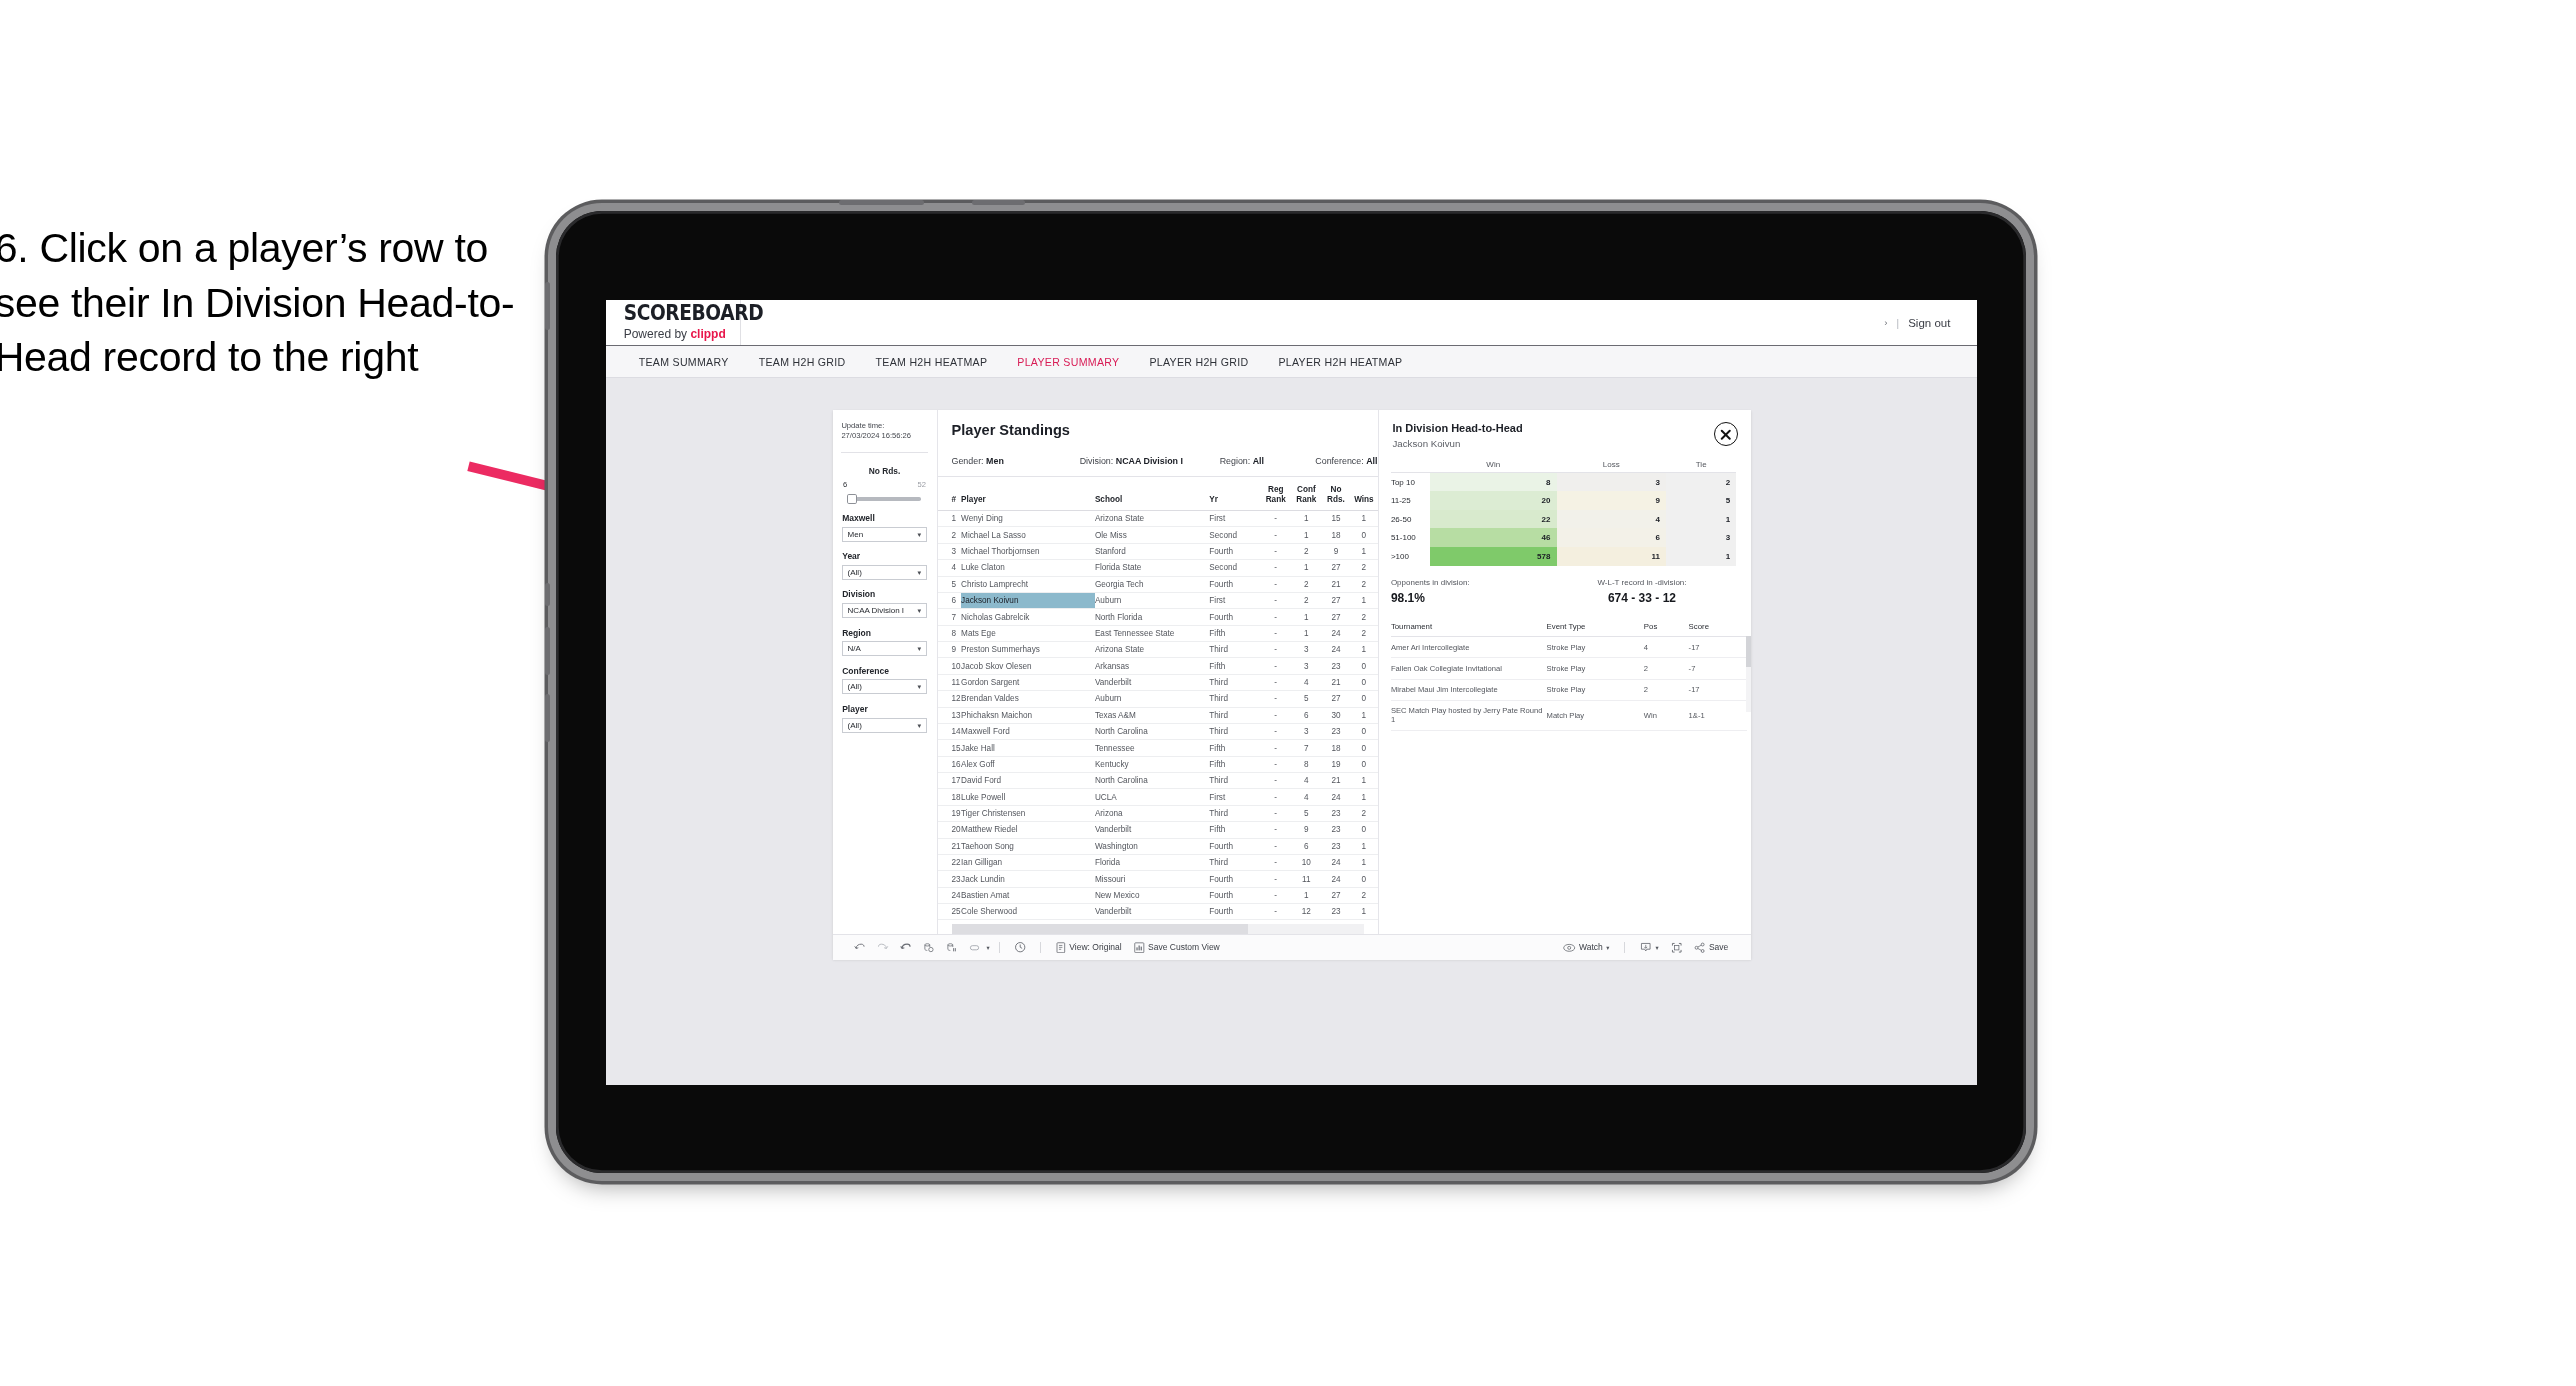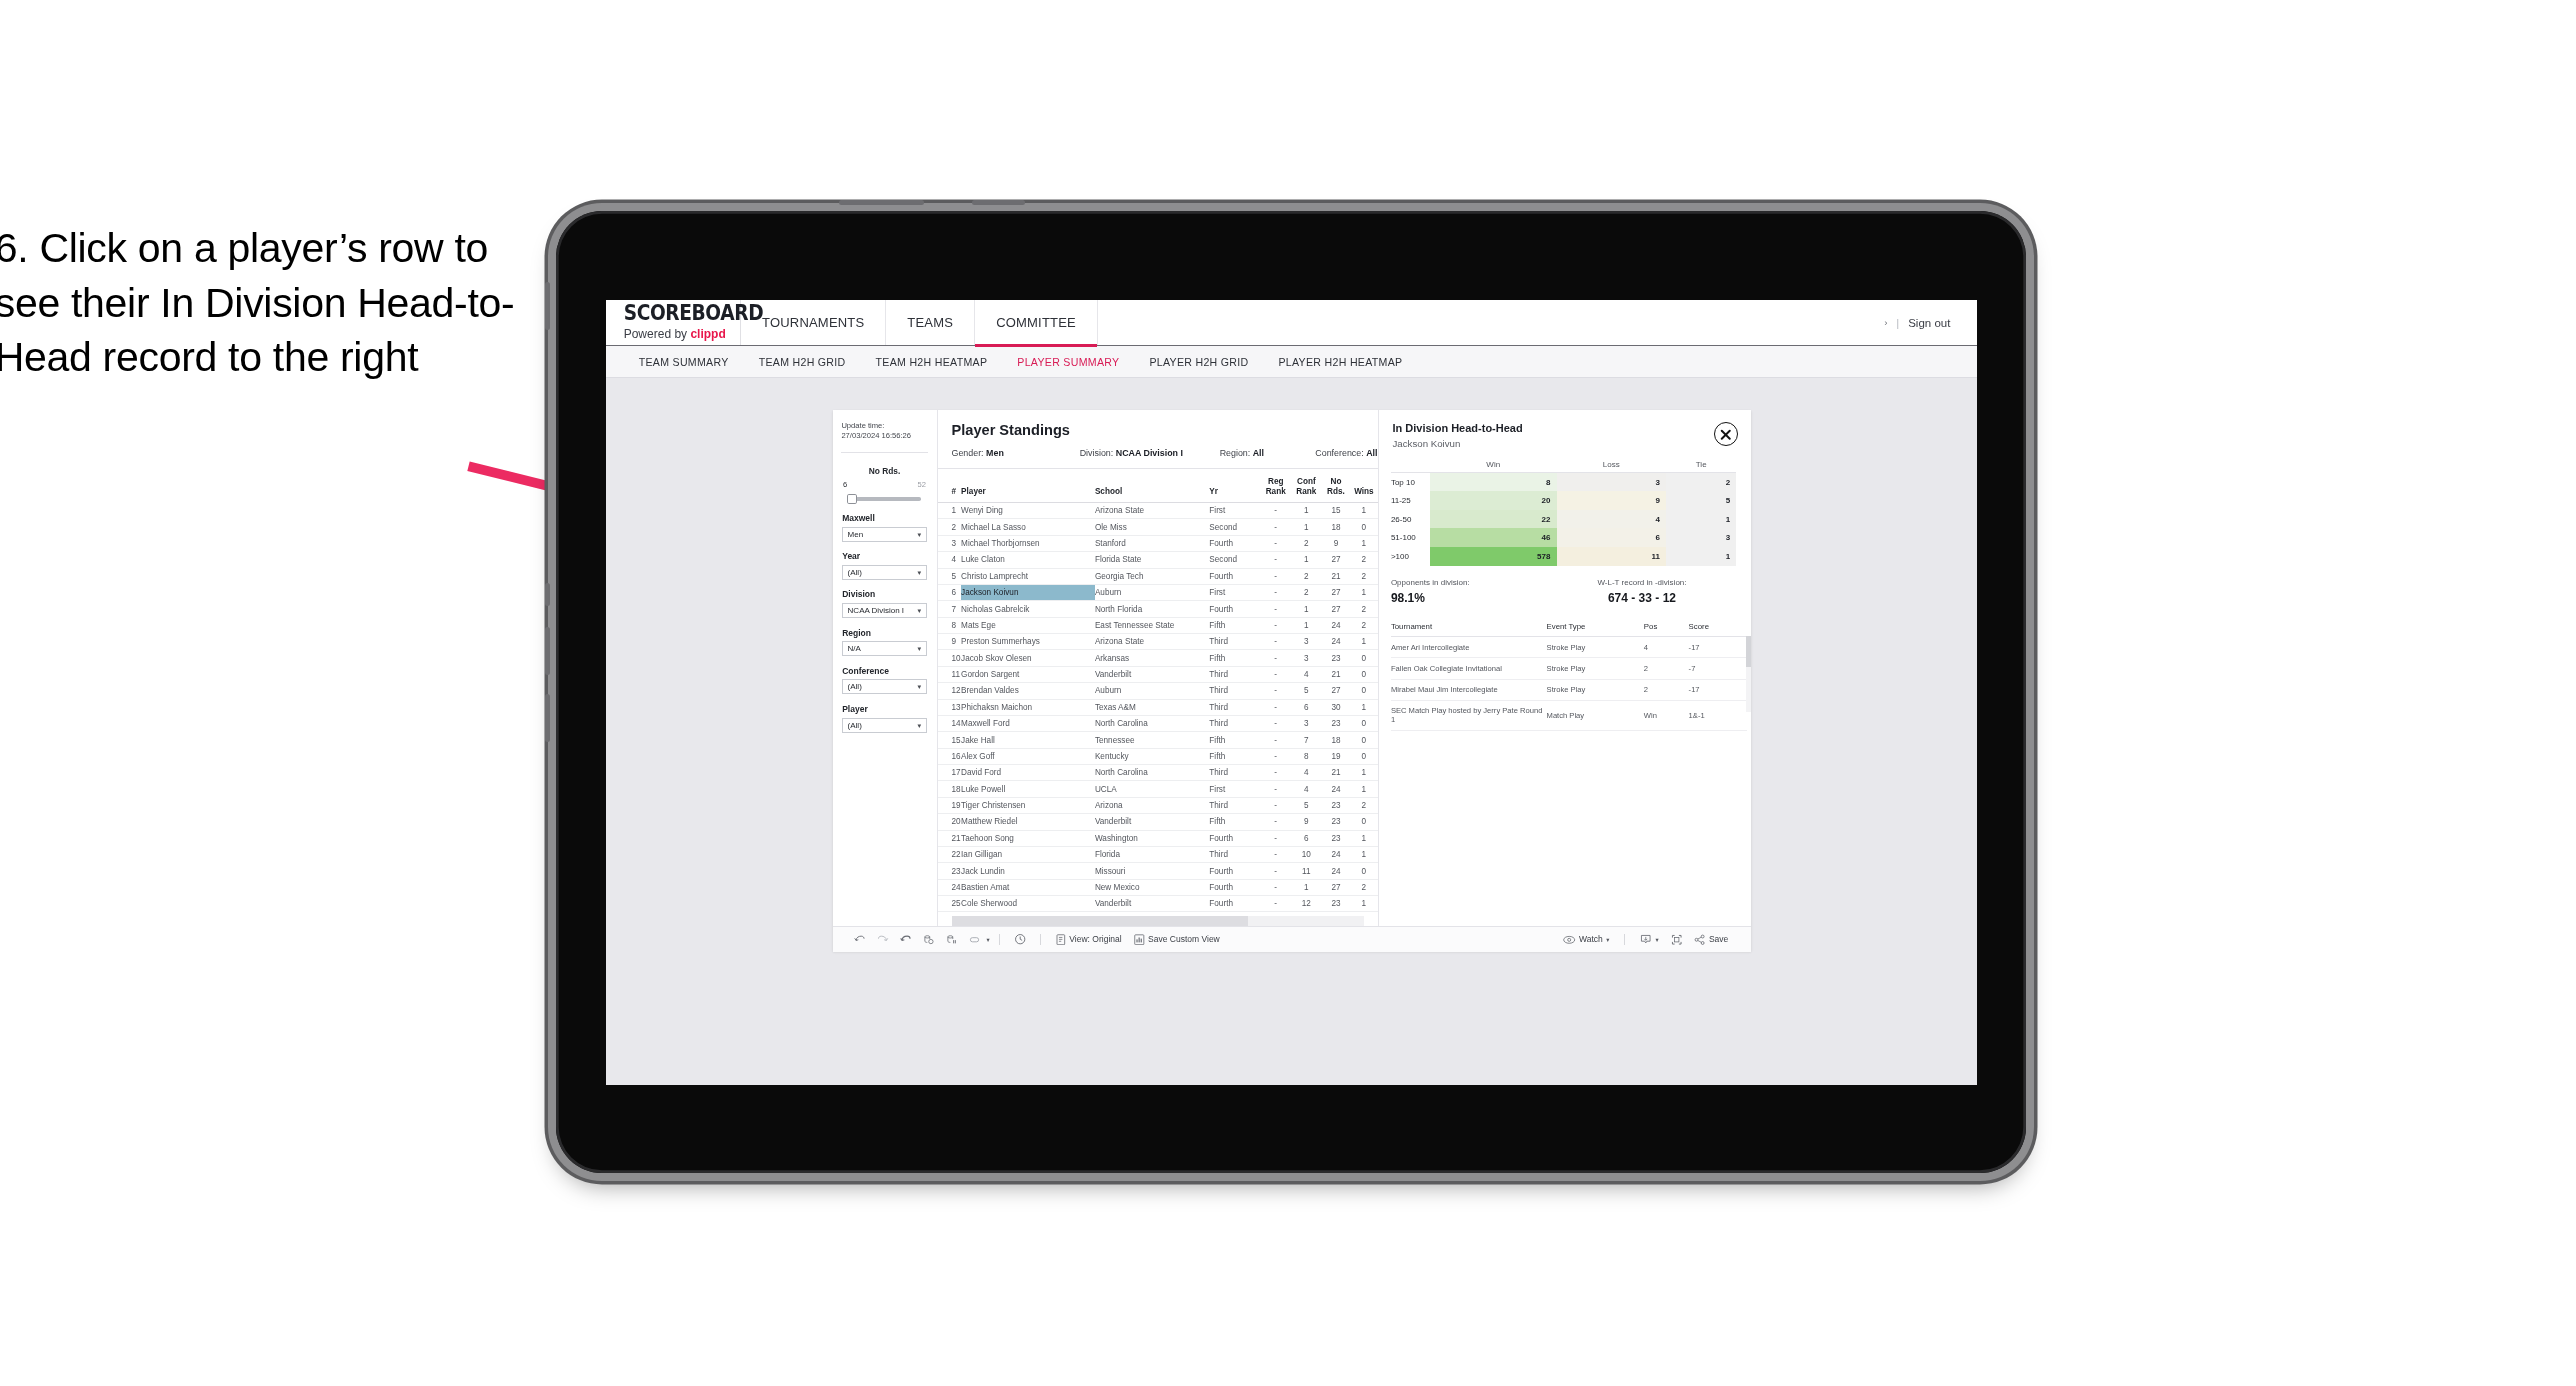--- a/index.html
+++ b/index.html
@@ -150,21 +150,21 @@
     display: flex; align-items: center; justify-content: space-between;
     padding: 0 3.5px 0 4.4px; font-size: 8px; color: #25282e; cursor: pointer;
   }
   .filter-select .cv { color: #4d5056; font-size: 6.2px; }
 
   
   .main { flex: 1; display: flex; min-width: 0; }
   .standings { width: 440px; flex: 0 0 440px; padding: 12.4px 0 0 0; }
   .standings-title {
     font-size: 14.6px; font-weight: 700; color: #1c1f26;
-    padding-left: 14px; margin-bottom: 10px;
+    padding-left: 14px; margin-bottom: 18px;
   }
   .meta-row {
     display: flex; font-size: 8.9px; color: #3c3f46;
     padding: 0 0 9.7px 14px; border-bottom: 0.9px solid #e3e3e8;
   }
   .meta-row .m { white-space: nowrap; }
   .meta-row .m b { color: #1c1f26; font-weight: 700; }
   .m1 { width: 142px; } .m2 { width: 155px; } .m3 { width: 106px; }
 
   table.ps { width: 100%; border-collapse: collapse; font-size: 8.2px; }
@@ -277,25 +277,20 @@
   <div class="side-btn" id="btn-left2"></div>
   <div class="side-btn" id="btn-left3"></div>
   <div class="side-btn" id="btn-left4"></div>
 
   <div id="screen">
 
     <div class="app-header">
       <div class="brand">
         <div class="brand-title">SCOREBOARD</div>
         <div class="brand-sub"><span>Powered by </span><span class="clippd">clippd</span></div>
-      </div>
-      <div class="nav-main">
-        <div class="nav-item">TOURNAMENTS</div>
-        <div class="nav-item">TEAMS</div>
-        <div class="nav-item active">COMMITTEE</div>
       </div>
       <div class="header-right">
         <span class="hr-caret">›</span>
         <span class="hr-sep">|</span>
         <span class="hr-signout">Sign out</span>
       </div>
     </div>
 
     <div class="sub-nav">
       <div class="sub-item">TEAM SUMMARY</div>

